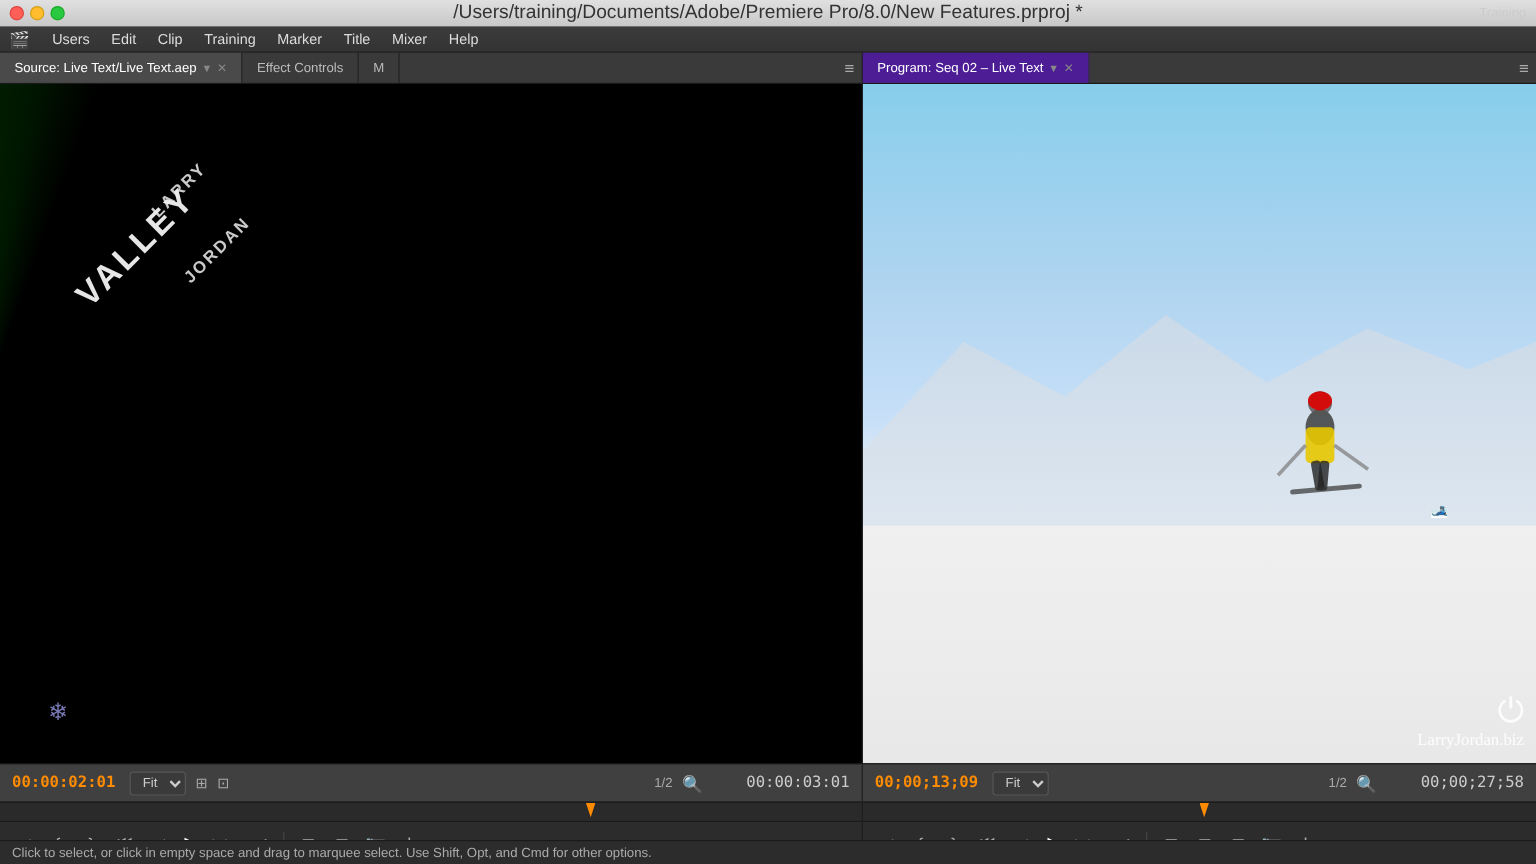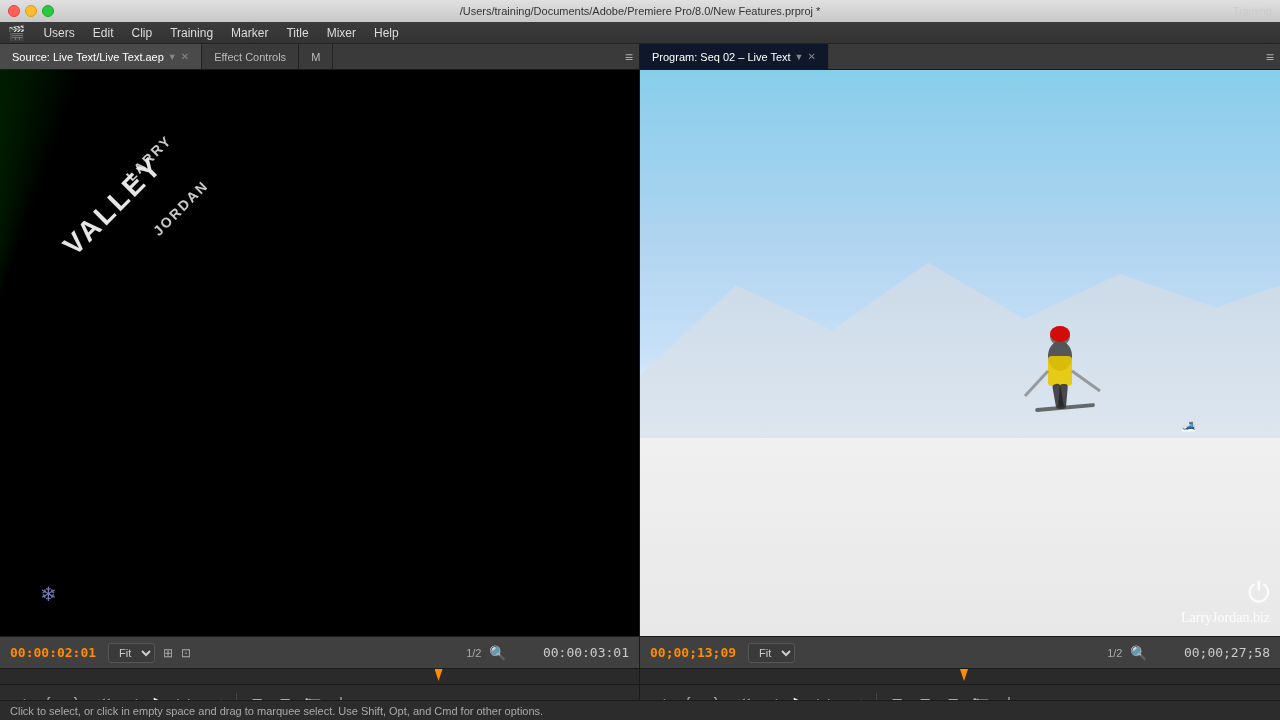--- a/index.html
+++ b/index.html
@@ -25,21 +25,21 @@
     }
     .traffic-lights { display: flex; gap: 5px; }
     .traffic-light {
       width: 12px; height: 12px; border-radius: 50%;
     }
     .tl-close { background: #ff5f57; border: 1px solid #e0443e; }
     .tl-min { background: #febc2e; border: 1px solid #d4a017; }
     .tl-max { background: #28c840; border: 1px solid #1aab29; }
     .title-bar-title {
       position: absolute; left: 50%; transform: translateX(-50%);
-      font-size: 11px; color: #333; font-weight: 500;
+      font-size: 16px; color: #333; font-weight: 500;
     }
     .title-bar-right {
       margin-left: auto; display: flex; align-items: center; gap: 8px;
     }
 
     
     .menu-bar {
       height: 22px;
       background: linear-gradient(to bottom, #3c3c3c, #333);
       display: flex;
@@ -58,21 +58,21 @@
     .app-icon { margin-right: 8px; font-size: 14px; }
 
     
     .main-layout {
       display: flex;
       height: calc(720px - 44px);
     }
 
     
     .left-panel {
-      width: 640px;
+      width: 719px;
       display: flex;
       flex-direction: column;
       border-right: 1px solid #1a1a1a;
     }
 
     
     .tab-bar {
       height: 26px;
       background: #3a3a3a;
       display: flex;
@@ -288,21 +288,21 @@
     .timeline-tab {
       padding: 0 12px;
       display: flex; align-items: center;
       cursor: pointer;
       color: #bbb;
       border-right: 1px solid #333;
       font-size: 11px;
       gap: 4px;
     }
     .timeline-tab.active {
-      background: #0f172a;
+      background: #4c1d95;
       color: #fff;
     }
 
     
     .status-bar {
       position: fixed;
       bottom: 0;
       left: 0;
       right: 0;
       height: 20px;

